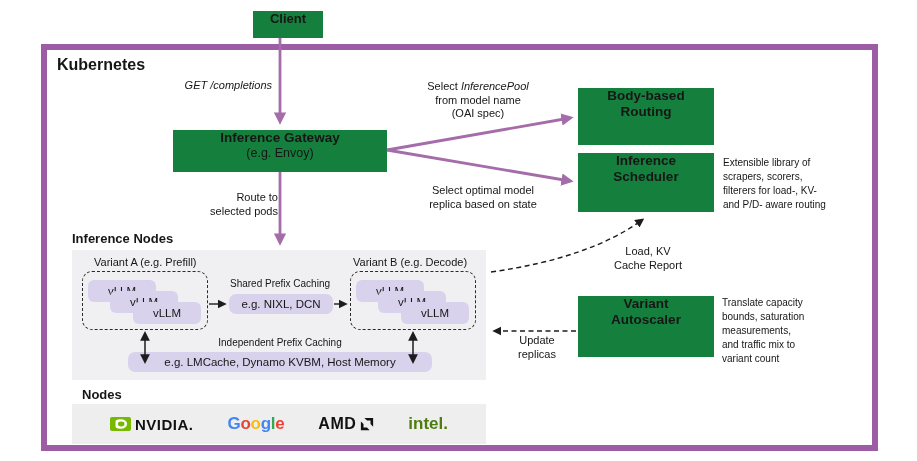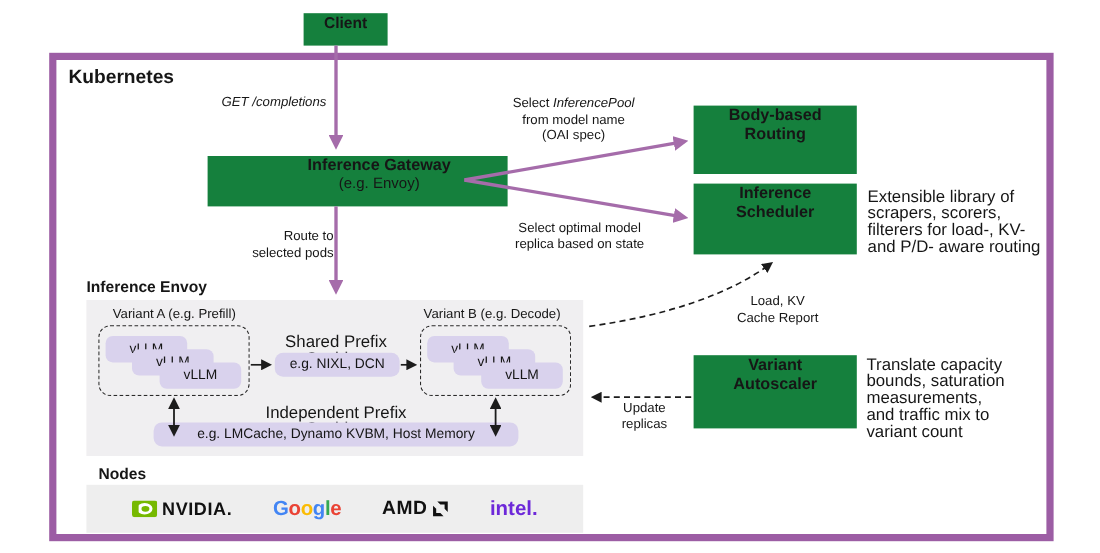--- a/index.html
+++ b/index.html
@@ -6,60 +6,60 @@
   .stage{
     position:relative;width:917px;height:461px;overflow:hidden;
     font-family:"Liberation Sans",sans-serif;color:#161616;background:#fff;
   }
   .abs{position:absolute;}
   .graybox{background:#15803d;display:flex;align-items:center;
     flex-direction:column;text-align:center;}
   .boxtitle{font-weight:bold;font-size:13.5px;line-height:16px;white-space:pre-line;}
   .boxsub{font-size:12.5px;line-height:15px;}
   .lbl{font-size:11px;line-height:13.5px;}
-  .lbl2{font-size:14px;line-height:14px;}
+  .lbl2{font-size:10px;line-height:14px;}
   .preline{white-space:pre-line;}
   .right{text-align:right;}
   .center{text-align:center;}
   .bold{font-weight:bold;}
   .k8s-frame{border:6px solid #9c5da4;box-sizing:border-box;}
   .k8s-label{font-size:16px;font-weight:bold;}
   .pool{background:#f0eff1;}
   .pool-title{font-size:13px;font-weight:bold;}
   .vgroup{border:1.5px dashed #2a2a2a;border-radius:10px;box-sizing:border-box;}
   .vllm{position:absolute;width:68px;height:22px;background:#d9d2ed;border-radius:6px;
     display:flex;align-items:center;justify-content:center;font-size:11.5px;}
   .lavbox{background:#d9d2ed;border-radius:7px;display:flex;align-items:center;
     justify-content:center;font-size:11.5px;}
   .nodes-box{background:#eeeeee;display:flex;align-items:center;justify-content:center;gap:34px;}
   .logo{display:flex;align-items:center;gap:4px;}
   .nvidia-word{font-weight:bold;font-size:15px;letter-spacing:0.5px;color:#111;}
   .google-word{font-size:17px;font-weight:600;letter-spacing:-0.3px;}
   .amd-word{font-weight:bold;font-size:16px;color:#111;letter-spacing:0.5px;}
-  .intel-word{font-size:17px;font-weight:600;color:#6d28d9;}
+  .intel-word{font-size:17px;font-weight:600;color:#4d7c0f;}
   svg.arrows{position:absolute;left:0;top:0;pointer-events:none;}
   i{font-style:italic;margin-top:16px;}
 </style>
 </head>
 <body>
 
 <div class="stage">
 
   <div class="abs k8s-frame" style="left:41px;top:44px;width:837px;height:407px;"></div>
   <div class="abs k8s-label" style="left:57px;top:56px;">Kubernetes</div>
 
   <div class="abs graybox" style="left:253px;top:11px;width:70px;height:27px;">
     <span class="bold" style="font-size:13px;">Client</span>
   </div>
 
   <div class="abs lbl right" style="left:150px;top:79px;width:122px;font-style:italic;">GET /completions</div>
   <div class="abs lbl right preline" style="left:162px;top:191px;width:116px;">Route to
 selected pods</div>
 
-  <div class="abs graybox" style="left:173px;top:130px;width:214px;height:42px;padding-left:36px;">
+  <div class="abs graybox" style="left:173px;top:130px;width:214px;height:42px;">
     <span class="boxtitle">Inference Gateway</span>
     <span class="boxsub">(e.g. Envoy)</span>
   </div>
 
   <div class="abs lbl center" style="left:408px;top:80px;width:140px;">
     <div><span>Select</span> <i>InferencePool</i></div>
     <div class="preline">from model name
 (OAI spec)</div>
   </div>
   <div class="abs lbl center preline" style="left:413px;top:184px;width:140px;">Select optimal model
@@ -74,21 +74,21 @@
 Scheduler</span>
   </div>
   <div class="abs lbl2 preline" style="left:723px;top:156px;width:155px;">Extensible library of
 scrapers, scorers,
 filterers for load-, KV-
 and P/D- aware routing</div>
 
   <div class="abs lbl center preline" style="left:588px;top:245px;width:120px;">Load, KV
 Cache Report</div>
 
-  <div class="abs pool-title" style="left:72px;top:231px;">Inference Envoy</div>
+  <div class="abs pool-title" style="left:72px;top:231px;">Inference Nodes</div>
   <div class="abs pool" style="left:72px;top:250px;width:414px;height:130px;"></div>
 
   <div class="abs lbl" style="left:94px;top:256px;">Variant A (e.g. Prefill)</div>
   <div class="abs vgroup" style="left:82px;top:271px;width:126px;height:59px;">
     <div class="vllm" style="left:5px;top:8px;">
         <span>vLLM</span>
       </div>
     <div class="vllm" style="left:27px;top:19px;">
         <span>vLLM</span>
       </div>

